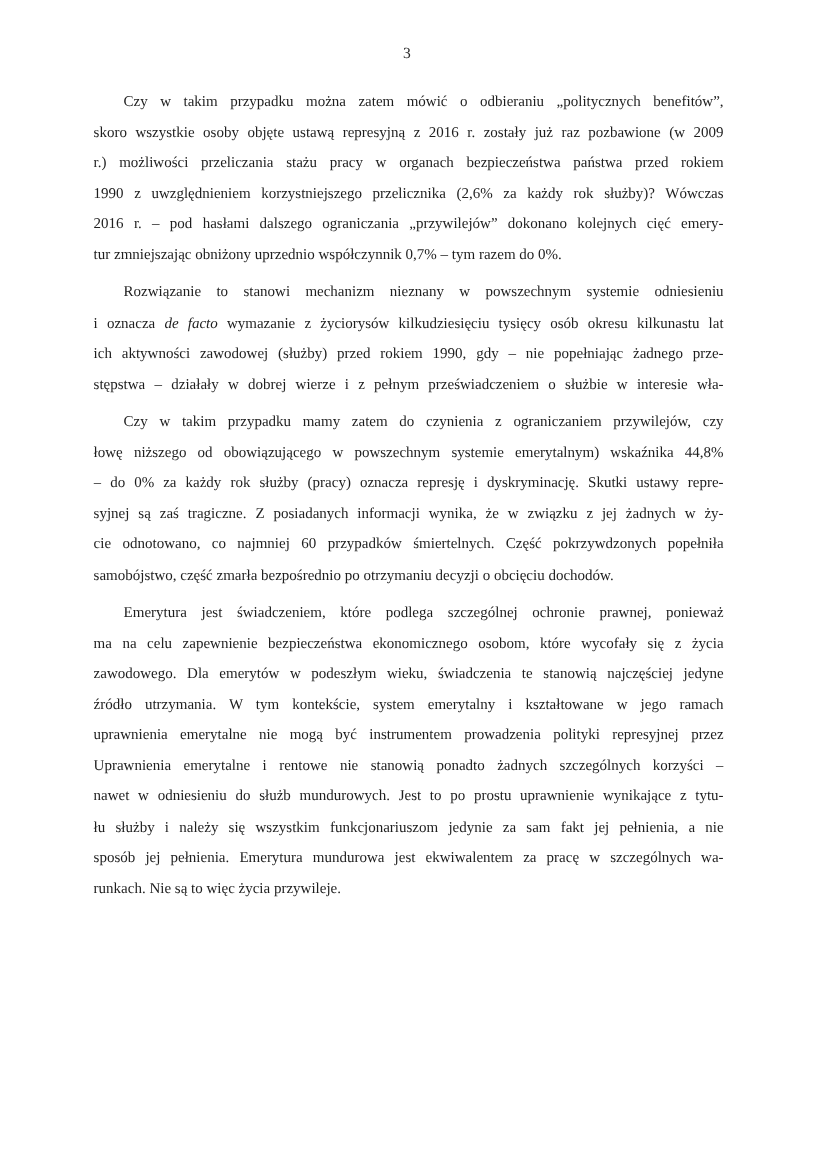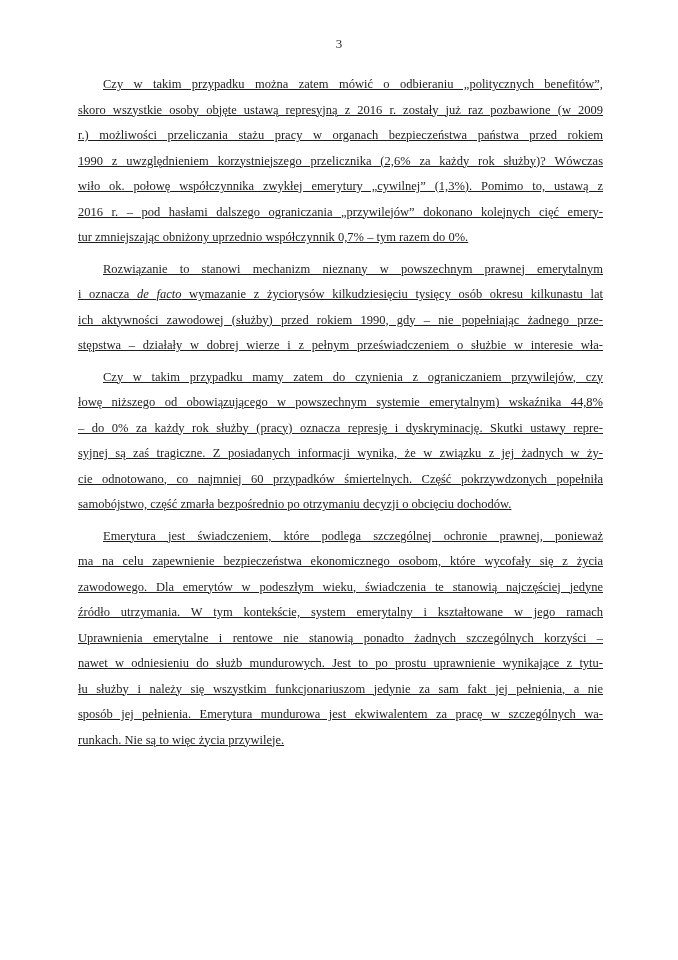--- a/index.html
+++ b/index.html
@@ -38,63 +38,62 @@
   .para + .para { margin-top: 6px; }
   .line {
     font-size: 12.5px;
     line-height: 25.5px;
     text-align: justify;
     text-align-last: justify;
     -moz-text-align-last: justify;
     white-space: normal;
     overflow: hidden;
     height: 25.5px;
-    text-decoration: underline;
   }
   .line.first { text-indent: 25px; }
   .line.last {
     text-align-last: left;
     -moz-text-align-last: left;
   }
   .line em { font-style: italic; margin-top: 40px; }
 </style>
 </head>
 <body>
 
 <div class="page">
   <div class="page-number">3</div>
   <div class="content">
       <div class="para">
         <div class="line first">Czy w takim przypadku można zatem mówić o odbieraniu „politycznych benefitów”,</div>
         <div class="line">skoro wszystkie osoby objęte ustawą represyjną z 2016 r. zostały już raz pozbawione (w 2009</div>
         <div class="line">r.) możliwości przeliczania stażu pracy w organach bezpieczeństwa państwa przed rokiem</div>
         <div class="line">1990 z uwzględnieniem korzystniejszego przelicznika (2,6% za każdy rok służby)? Wówczas</div>
-        <div class="line">wiło ok. połowę współczynnika zwykłej emerytury „cywilnej” (1,3%). Pomimo to, ustawą z</div>
         <div class="line">2016 r. – pod hasłami dalszego ograniczania „przywilejów” dokonano kolejnych cięć emery-</div>
         <div class="line last">tur zmniejszając obniżony uprzednio współczynnik 0,7% – tym razem do 0%.</div>
       </div>
       <div class="para">
-        <div class="line first">Rozwiązanie to stanowi mechanizm nieznany w powszechnym prawnej emerytalnym</div>
+        <div class="line first">Rozwiązanie to stanowi mechanizm nieznany w powszechnym systemie odniesieniu</div>
         <div class="line">i oznacza <em>de facto</em> wymazanie z życiorysów kilkudziesięciu tysięcy osób okresu kilkunastu lat</div>
         <div class="line">ich aktywności zawodowej (służby) przed rokiem 1990, gdy – nie popełniając żadnego prze-</div>
         <div class="line">stępstwa – działały w dobrej wierze i z pełnym przeświadczeniem o służbie w interesie wła-</div>
       </div>
       <div class="para">
         <div class="line first">Czy w takim przypadku mamy zatem do czynienia z ograniczaniem przywilejów, czy</div>
         <div class="line">łowę niższego od obowiązującego w powszechnym systemie emerytalnym) wskaźnika 44,8%</div>
         <div class="line">– do 0% za każdy rok służby (pracy) oznacza represję i dyskryminację. Skutki ustawy repre-</div>
         <div class="line">syjnej są zaś tragiczne. Z posiadanych informacji wynika, że w związku z jej żadnych w ży-</div>
         <div class="line">cie odnotowano, co najmniej 60 przypadków śmiertelnych. Część pokrzywdzonych popełniła</div>
         <div class="line last">samobójstwo, część zmarła bezpośrednio po otrzymaniu decyzji o obcięciu dochodów.</div>
       </div>
       <div class="para">
         <div class="line first">Emerytura jest świadczeniem, które podlega szczególnej ochronie prawnej, ponieważ</div>
         <div class="line">ma na celu zapewnienie bezpieczeństwa ekonomicznego osobom, które wycofały się z życia</div>
         <div class="line">zawodowego. Dla emerytów w podeszłym wieku, świadczenia te stanowią najczęściej jedyne</div>
         <div class="line">źródło utrzymania. W tym kontekście, system emerytalny i kształtowane w jego ramach</div>
+        <div class="line">uprawnienia emerytalne nie mogą być instrumentem prowadzenia polityki represyjnej przez</div>
         <div class="line">Uprawnienia emerytalne i rentowe nie stanowią ponadto żadnych szczególnych korzyści –</div>
         <div class="line">nawet w odniesieniu do służb mundurowych. Jest to po prostu uprawnienie wynikające z tytu-</div>
         <div class="line">łu służby i należy się wszystkim funkcjonariuszom jedynie za sam fakt jej pełnienia, a nie</div>
         <div class="line">sposób jej pełnienia. Emerytura mundurowa jest ekwiwalentem za pracę w szczególnych wa-</div>
         <div class="line last">runkach. Nie są to więc życia przywileje.</div>
       </div>
     </div>
 </div>
 
 </body></html>

